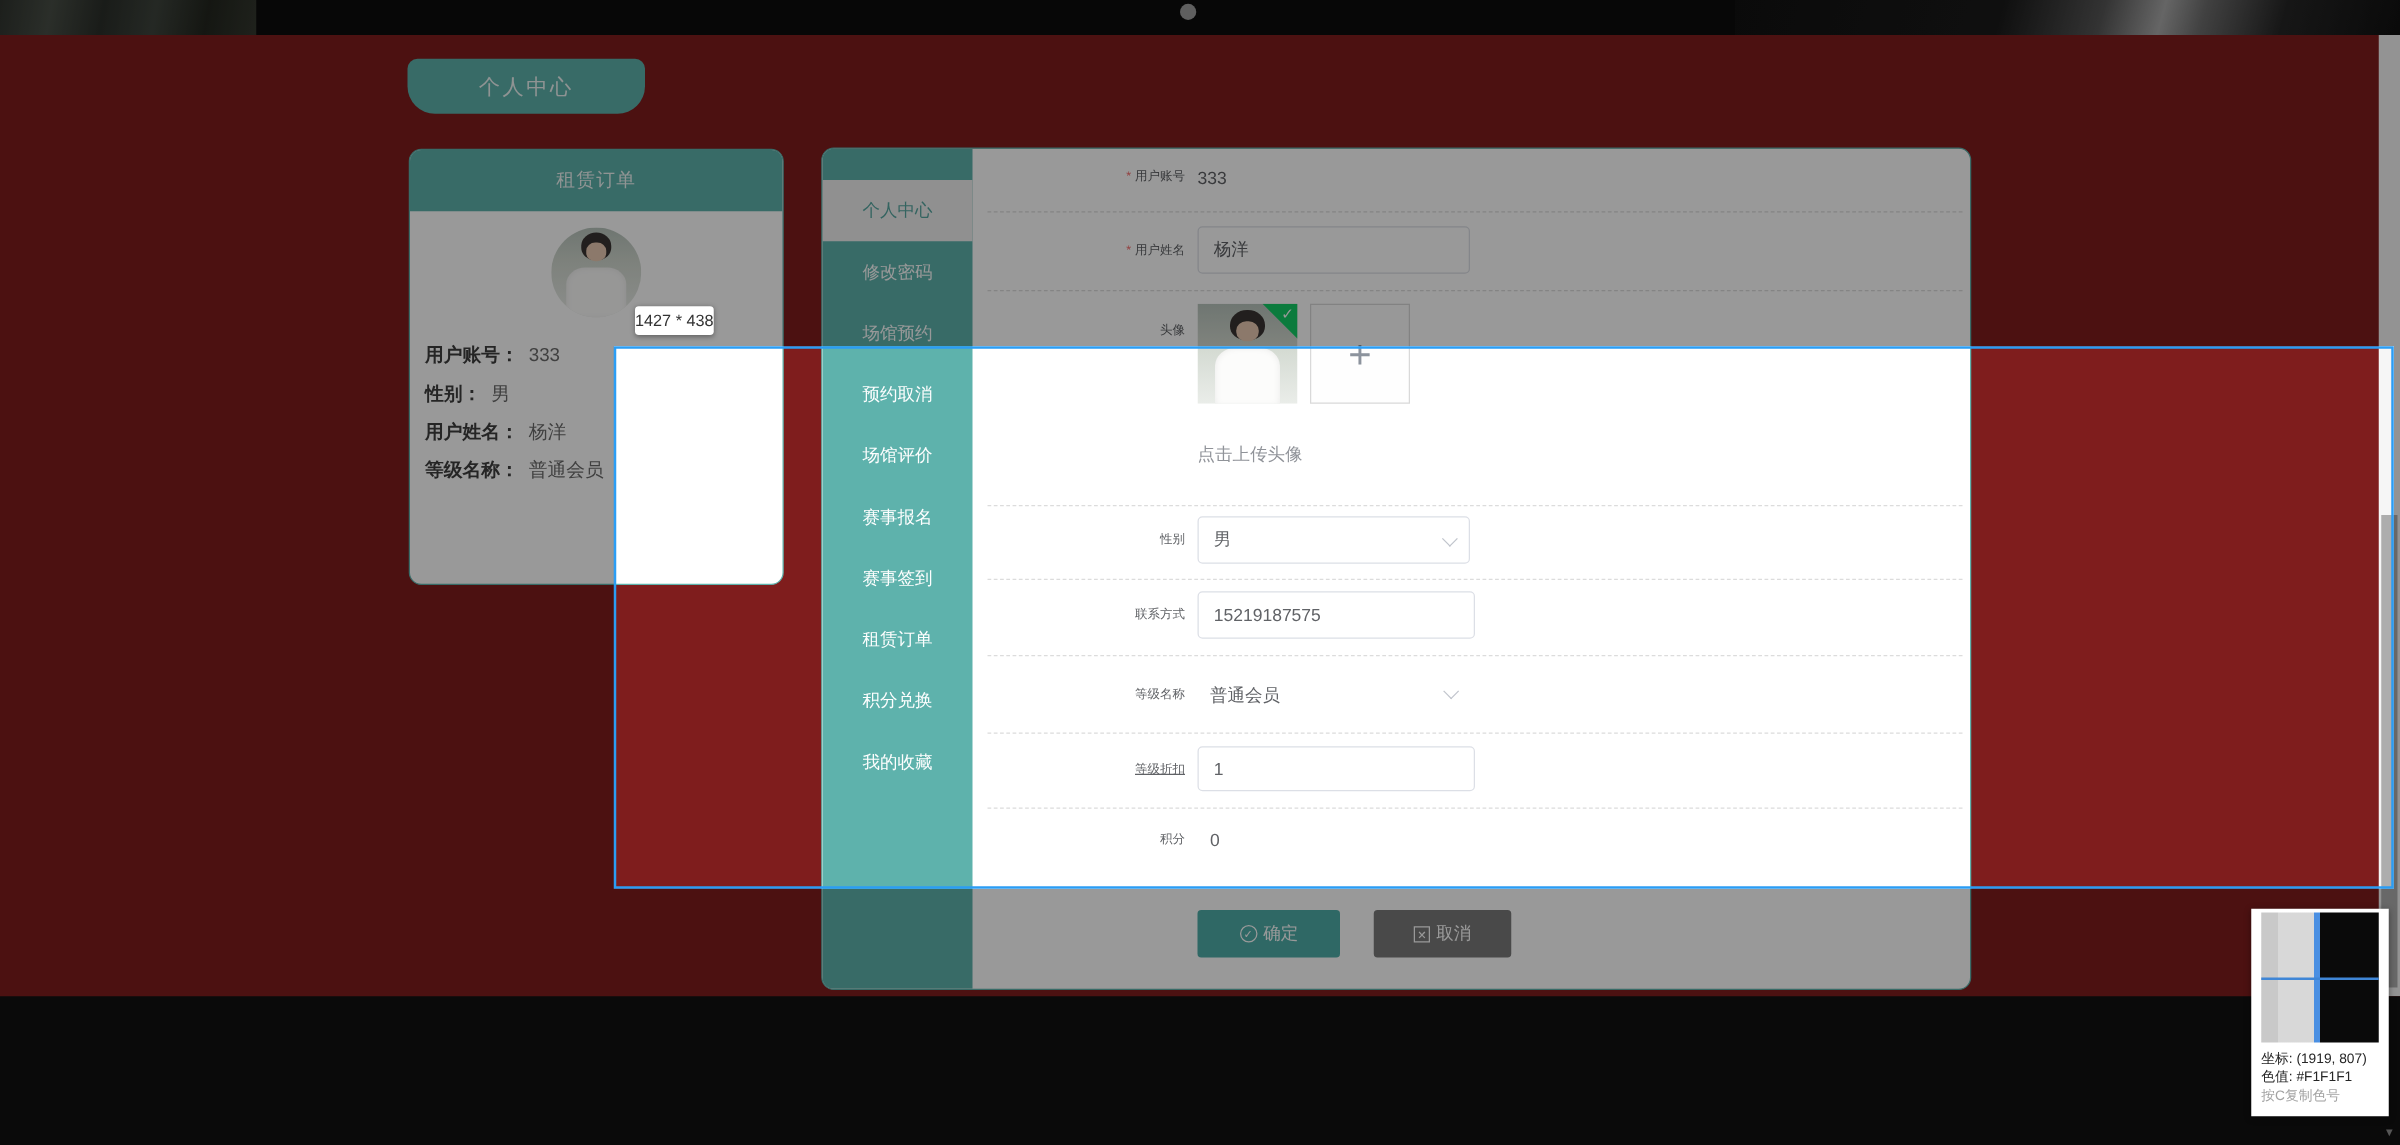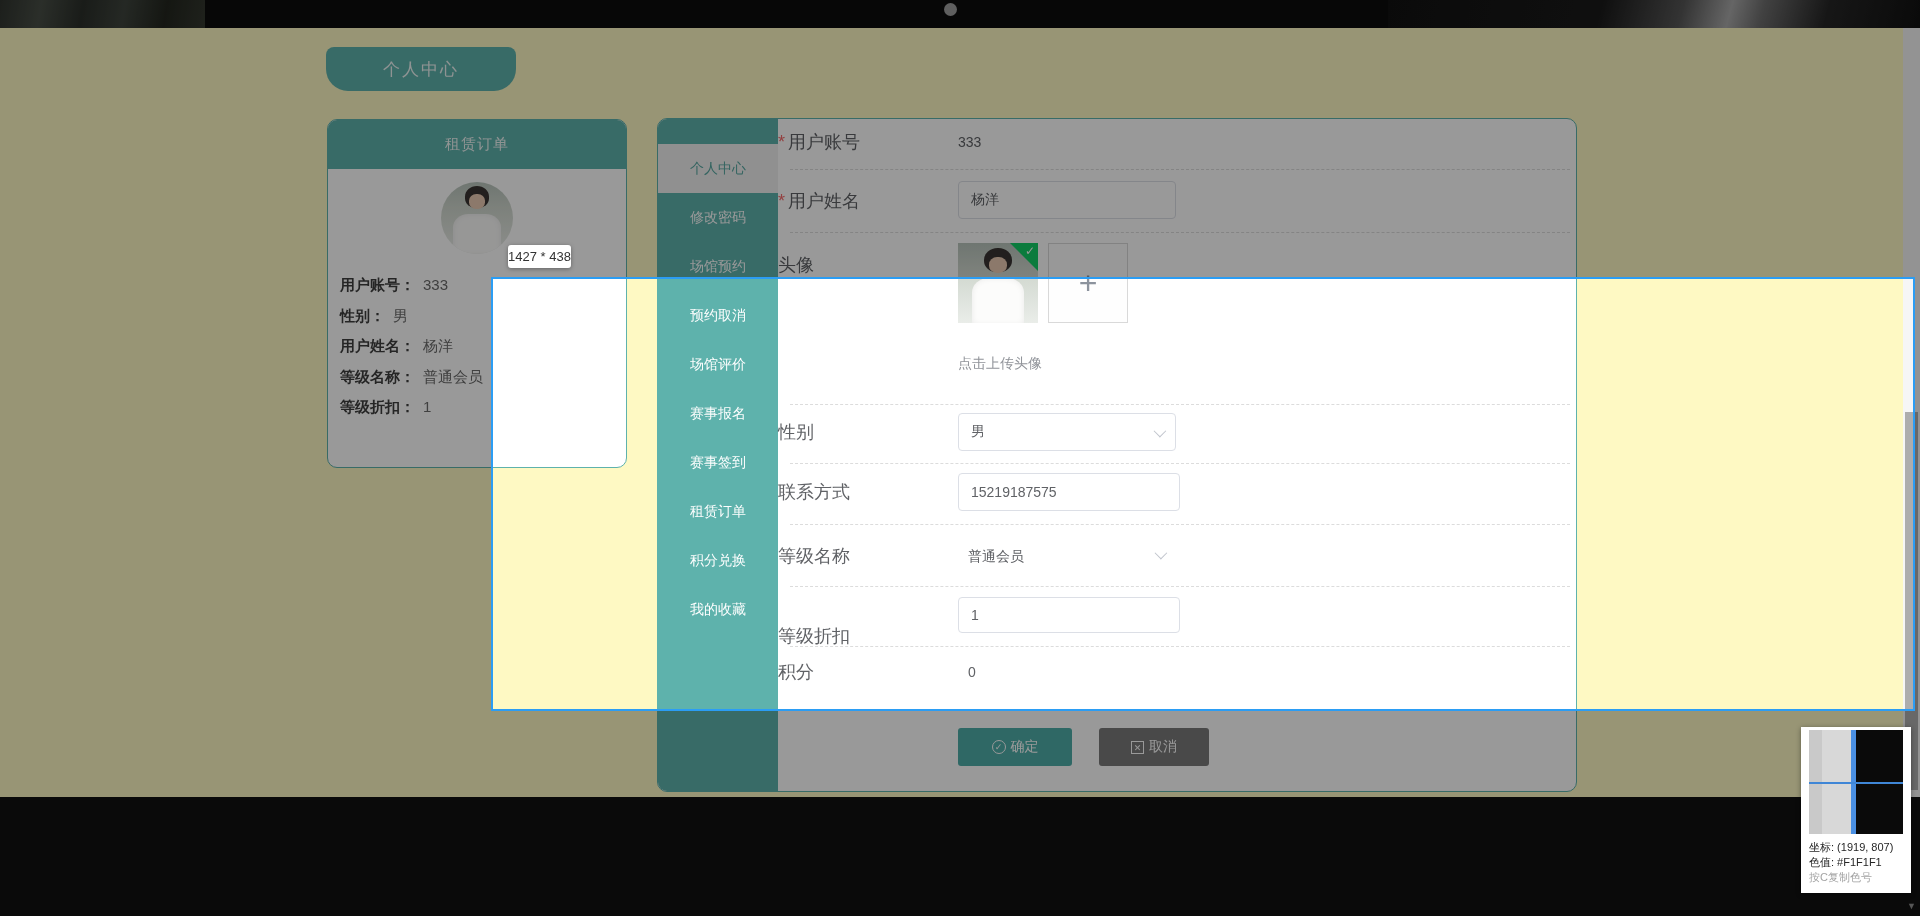--- a/index.html
+++ b/index.html
@@ -1,17 +1,17 @@
 <!DOCTYPE html>
 <html><head>
 <meta charset="utf-8">
 <style>
   * { margin:0; padding:0; box-sizing:border-box; }
   body { background:#000; font-family:"Liberation Sans","DejaVu Sans",sans-serif; }
-  #screen { position:relative; width:1920px; height:916px; background:#fef9c3; overflow:hidden; }
+  #screen { position:relative; width:1920px; height:916px; background:#7f1d1d; overflow:hidden; }
 
   
   .topbar { position:absolute; left:0; top:0; width:1920px; height:28px; background:#0c0c0c; z-index:5; }
   .topbar-photo-left { position:absolute; left:0; top:0; width:205px; height:28px;
     background:linear-gradient(100deg,#30342f,#484e46 20%,#2b2f2a 40%,#3e443d 60%,#23261f 80%,#34382f); }
   .rec-dot { position:absolute; left:944px; top:3px; width:13px; height:13px; border-radius:50%; background:#9e9e9e; }
   .topbar-photo-right { position:absolute; left:1388px; top:0; width:532px; height:28px;
     background:linear-gradient(105deg,#121212 0%,#1a1a1a 40%,#565656 55%,#a9a9a9 64%,#6e6e6e 70%,#262626 82%,#111 100%); }
 
   
@@ -38,21 +38,21 @@
     box-shadow:inset 0 0 6px rgba(0,0,0,.08); }
 
   
   .dialog { position:absolute; left:657px; top:118px; width:920px; height:674px; background:#fff;
     border:1px solid #5eb2ac; border-radius:10px; overflow:hidden; }
   .dlg-sidebar { position:absolute; left:0; top:0; width:120px; height:100%; background:#5eb2ac; }
   .menu { position:absolute; left:0; top:25px; width:120px; }
   .menu-item { height:49px; line-height:49px; text-align:center; font-size:14px; color:#fdfefe; cursor:pointer; }
   .menu-item.active { background:#f1f1f1; color:#57a7a1; }
   .dash { position:absolute; left:132px; width:780px; border-top:1px dashed #dcdcdc; }
-  .f-label { position:absolute; left:120px; width:170px; font-size:18px; color:#606266; height:20px; line-height:20px; }
+  .f-label { position:absolute; left:120px; width:170px; text-align:right; font-size:10px; color:#606266; height:20px; line-height:20px; }
   .req { color:#f56c6c; margin-right:3px; }
   .f-static { position:absolute; font-size:14px; color:#606266; height:20px; line-height:20px; }
   .f-input { position:absolute; width:218px; height:38px; border:1px solid #dcdfe6; border-radius:4px;
     font-size:14px; color:#606266; padding:0 12px; outline:none; background:#fff; font-family:inherit; }
   .f-select { position:absolute; width:218px; height:38px; border:1px solid #dcdfe6; border-radius:4px; background:#fff;
     font-size:14px; color:#606266; display:flex; align-items:center; padding:0 12px; justify-content:space-between; }
   .chev { width:9px; height:9px; border-right:1.6px solid #c0c4cc; border-bottom:1.6px solid #c0c4cc;
     transform:rotate(45deg) translateY(-2px); }
   .thumb { position:absolute; left:300px; top:124px; width:80px; height:80px; overflow:hidden; }
   .thumb-badge { position:absolute; top:0; right:0; width:0; height:0; border-top:28px solid #13ce66; border-left:28px solid transparent; }
@@ -126,23 +126,20 @@
       </div>
       <div class="card-row">
         <span class="lbl">性别：</span><span class="val">男</span>
       </div>
       <div class="card-row">
         <span class="lbl">用户姓名：</span><span class="val">杨洋</span>
       </div>
       <div class="card-row">
         <span class="lbl">等级名称：</span><span class="val">普通会员</span>
       </div>
-      <div class="card-row">
-        <span class="lbl">等级折扣：</span><span class="val">1</span>
-      </div>
     </div>
   </div>
 
   <div class="dialog">
     <div class="dlg-sidebar">
       <div class="menu">
         <div class="menu-item active">个人中心</div>
         <div class="menu-item">修改密码</div>
         <div class="menu-item">场馆预约</div>
         <div class="menu-item">预约取消</div>
@@ -192,21 +189,21 @@
 
     <div class="f-label" style="top:363px;">联系方式</div>
     <input class="f-input" style="left: 300px; top: 354px; width: 222px;" value="15219187575">
     <div class="dash" style="top:405px;"></div>
 
     <div class="f-label" style="top:427px;">等级名称</div>
     <div class="f-static" style="left:310px; top:427px;">普通会员</div>
     <span class="chev" style="position:absolute; left:497px; top:431px;"></span>
     <div class="dash" style="top:467px;"></div>
 
-    <div class="f-label" style="top:507px;">等级折扣</div>
+    <div class="f-label" style="top:487px;text-decoration:underline;">等级折扣</div>
     <input class="f-input" style="left: 300px; top: 478px; width: 222px; height: 36px;" value="1">
     <div class="dash" style="top:527px;"></div>
 
     <div class="f-label" style="top:543px;">积分</div>
     <div class="f-static" style="left:310px; top:543px;">0</div>
 
     <button class="btn btn-confirm">
       <span class="ico-circle">✓</span>
       <span>确定</span>
     </button>

